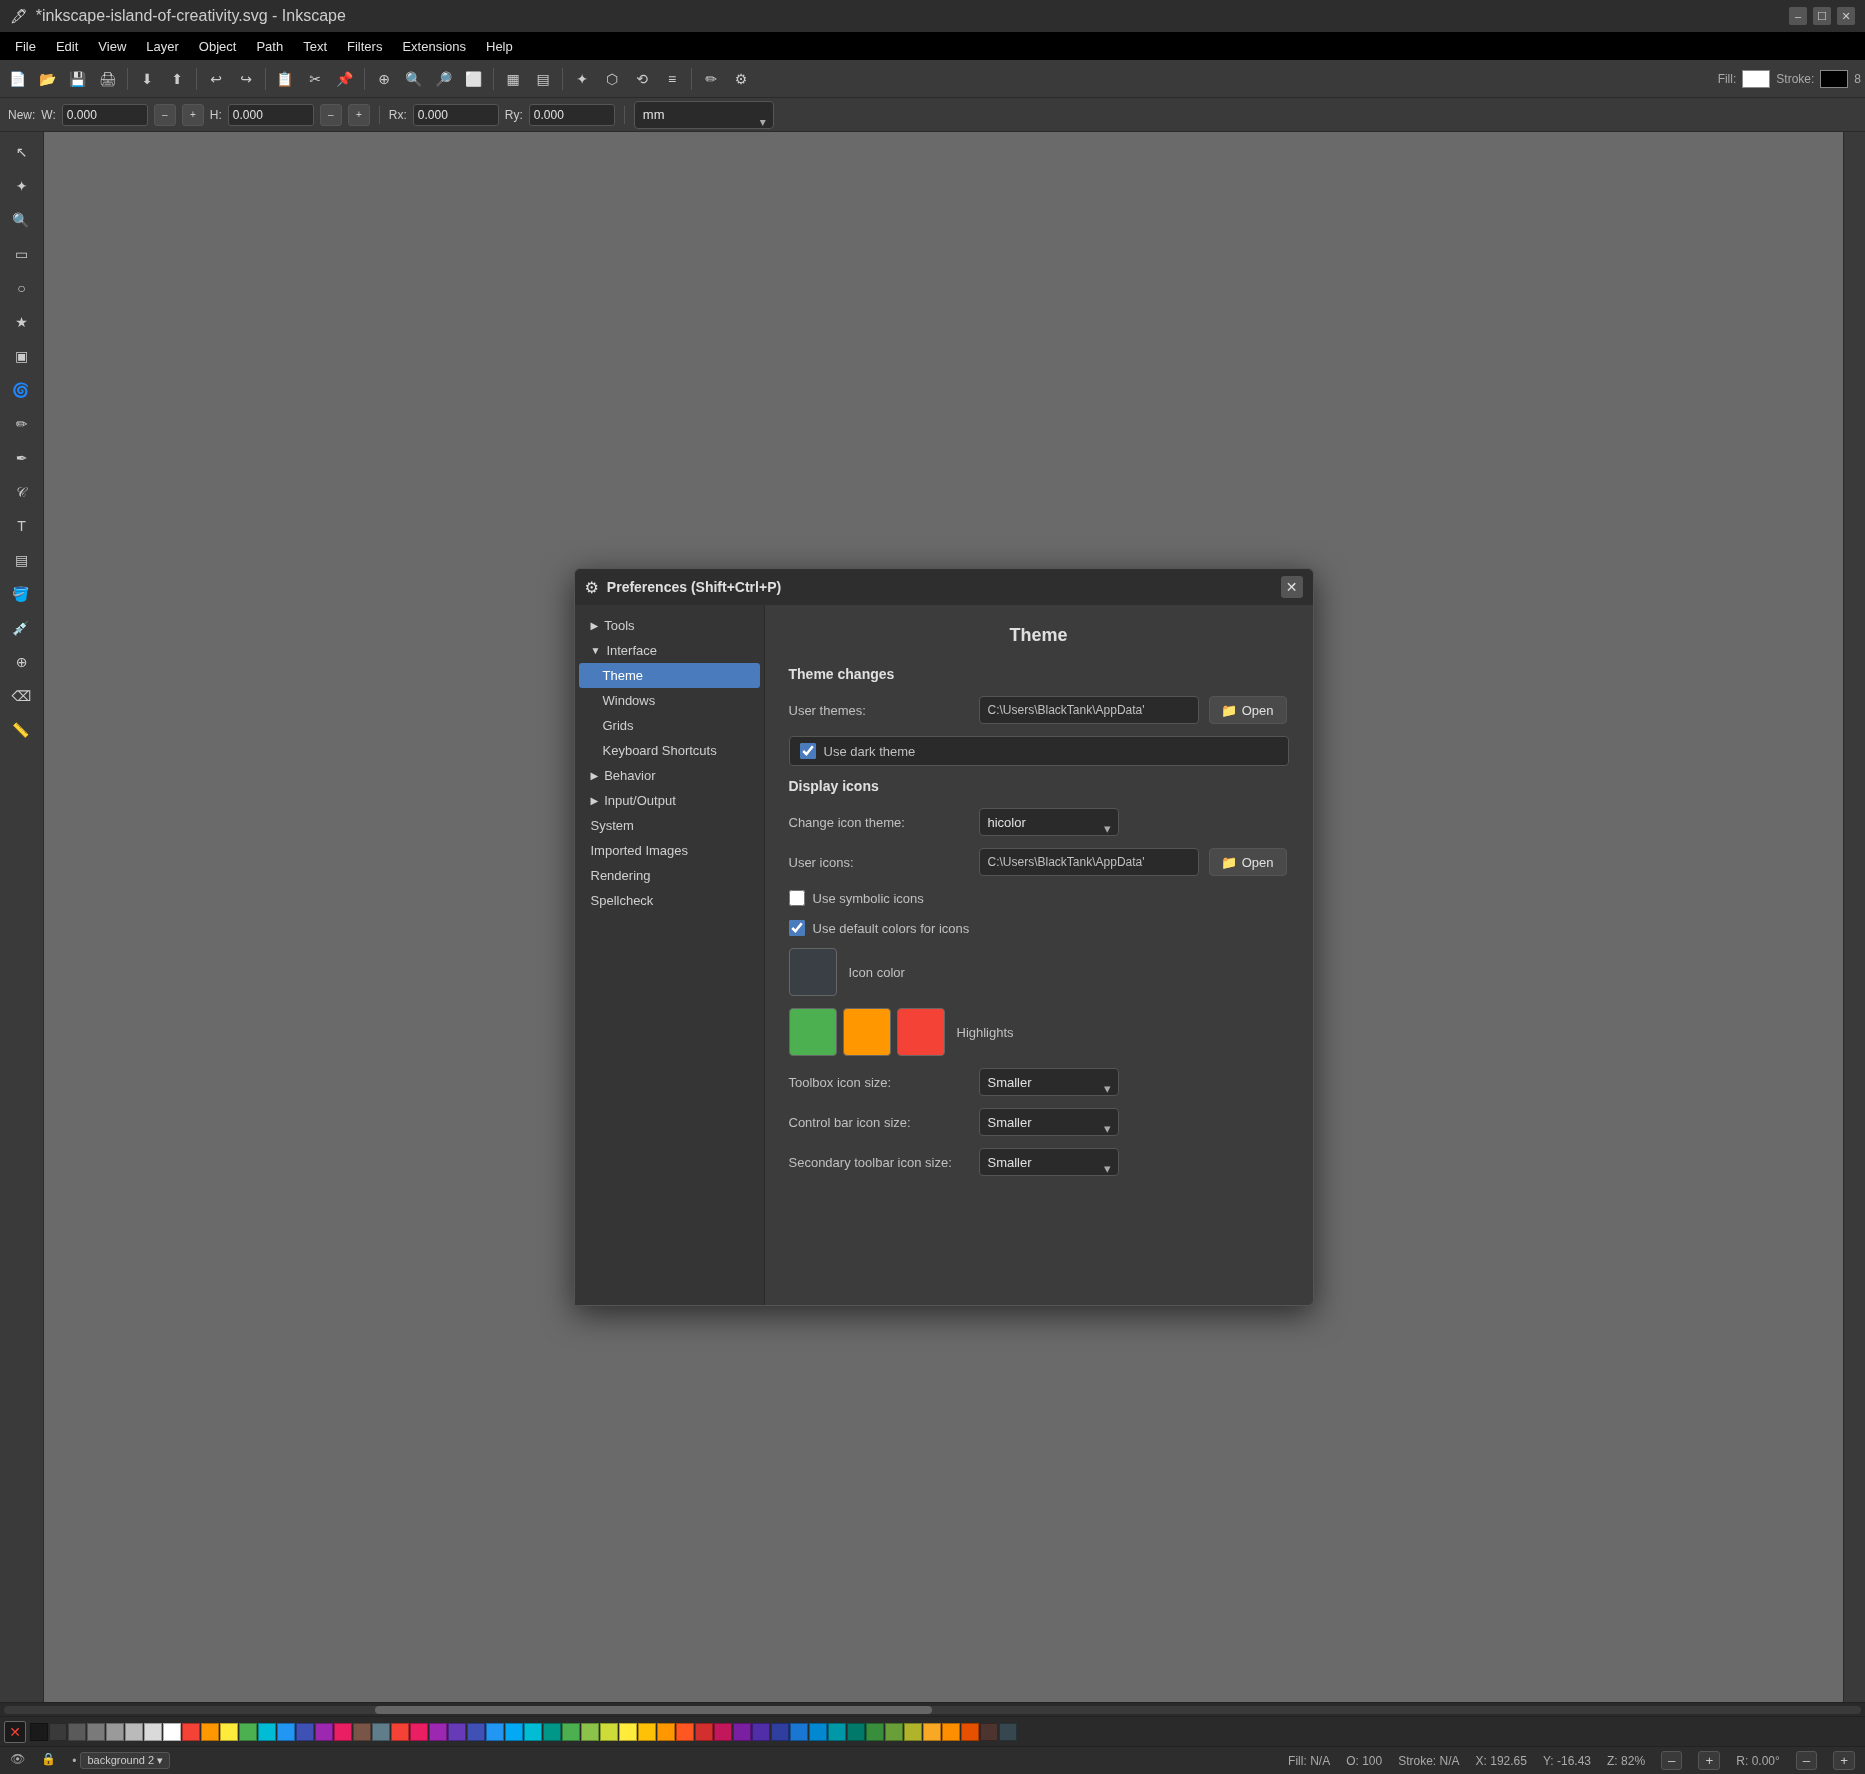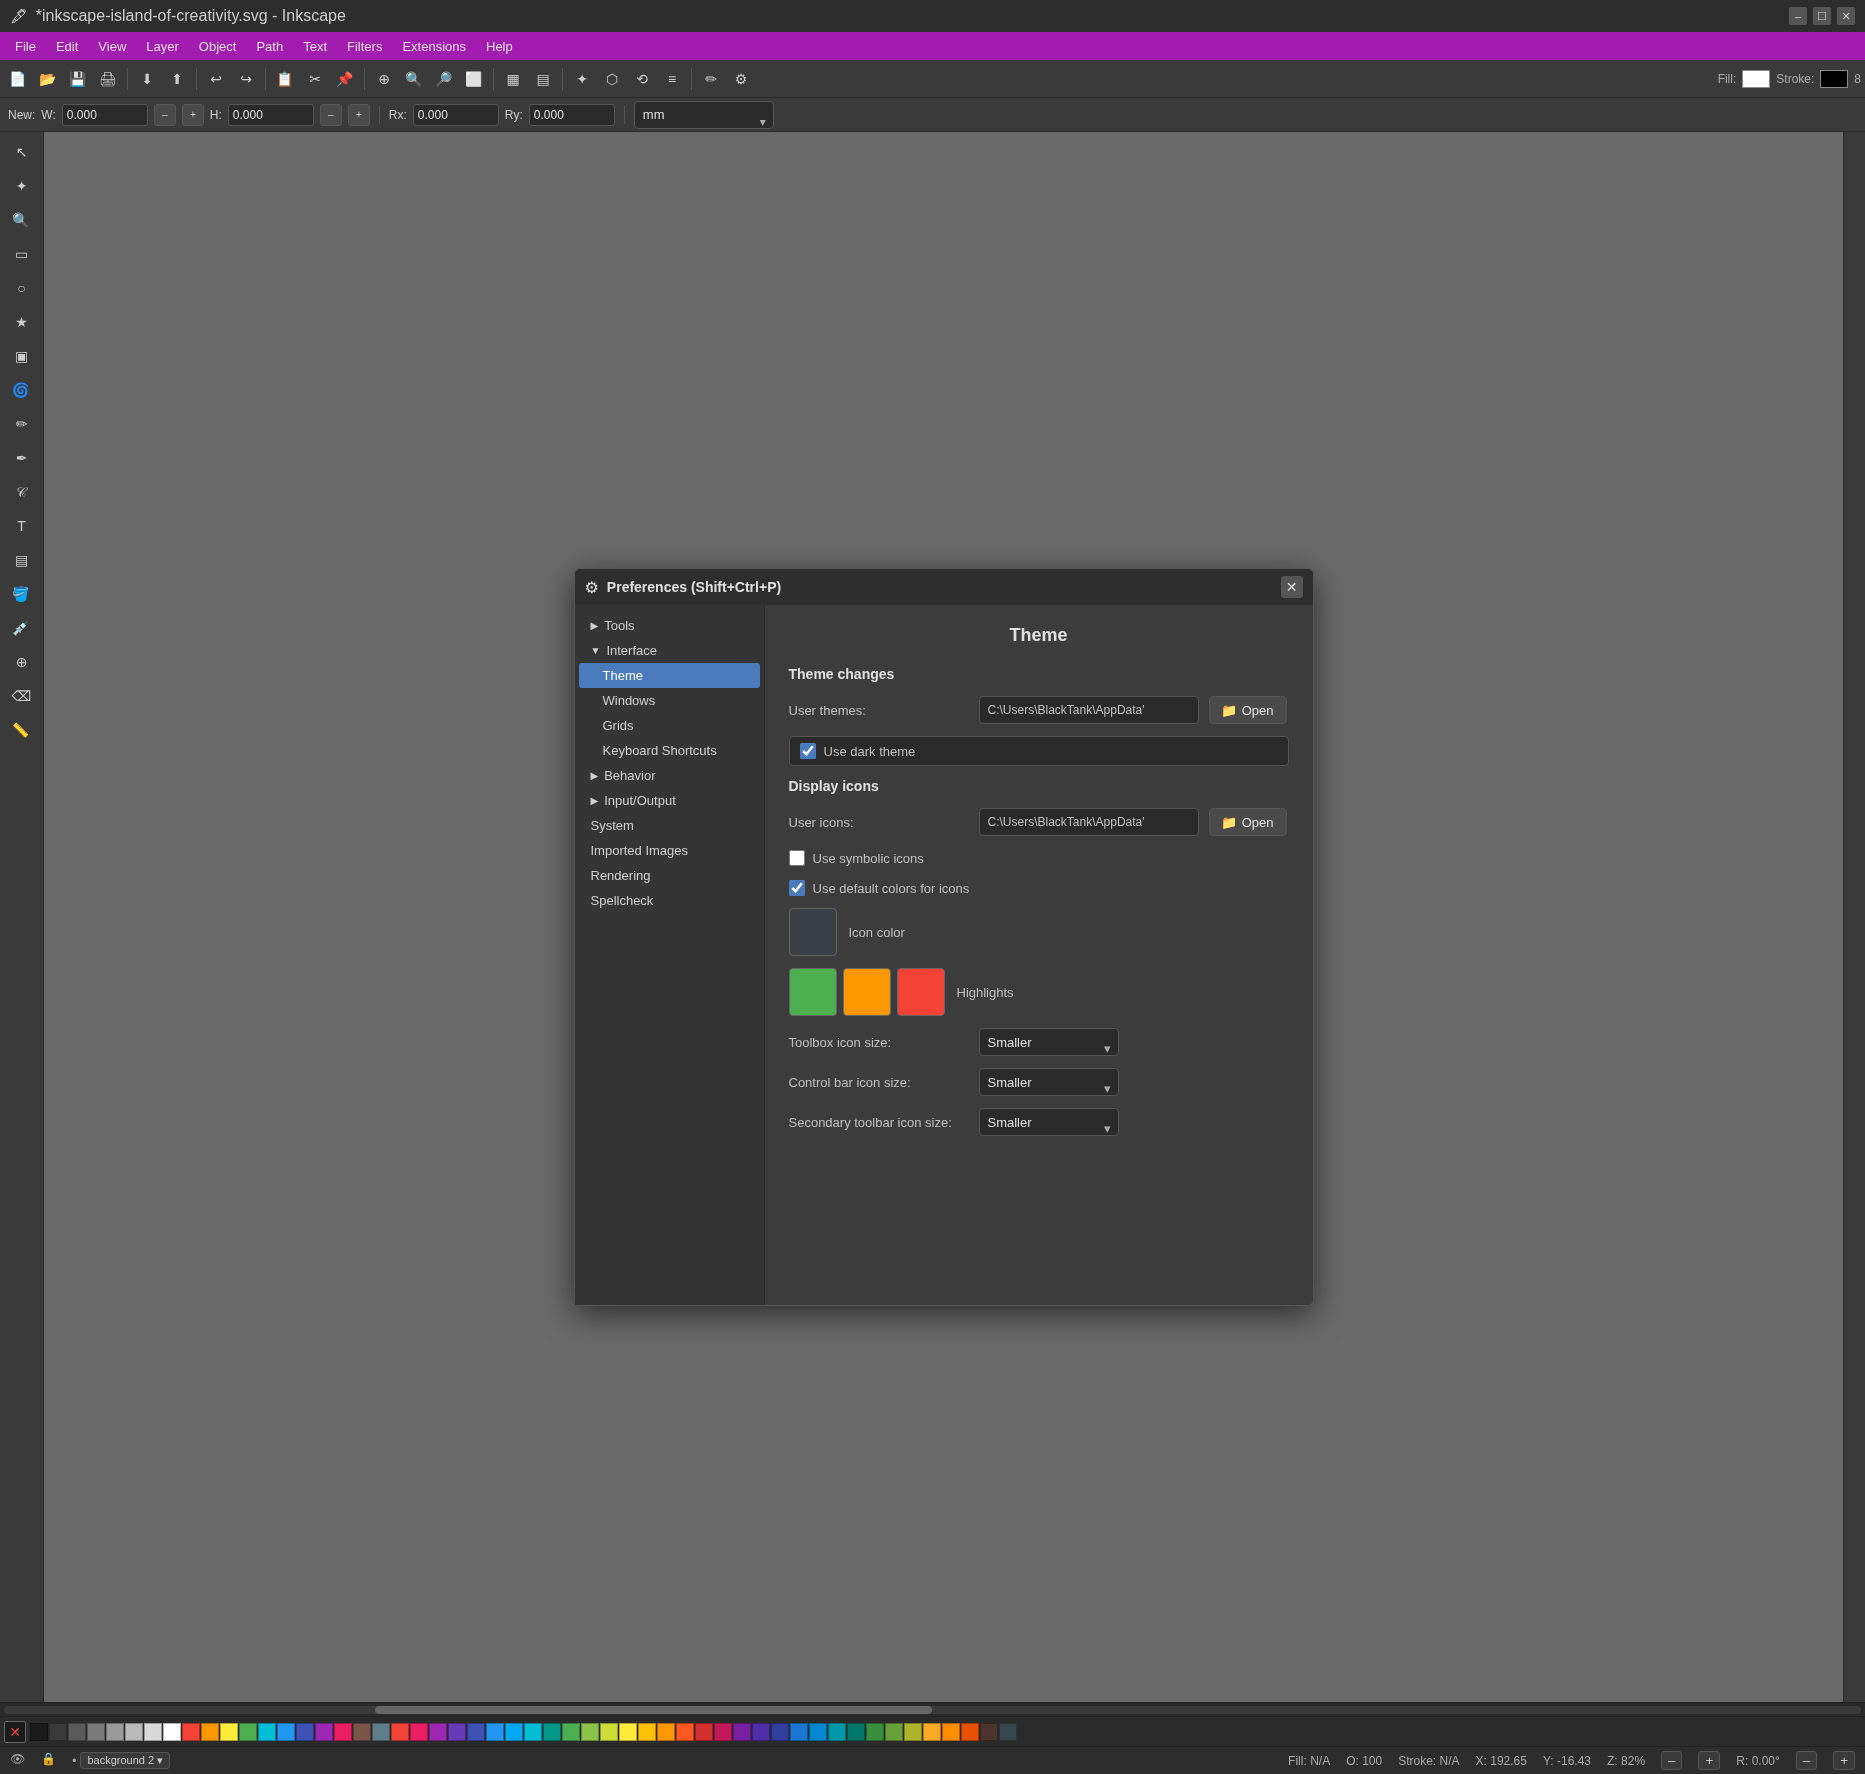--- a/index.html
+++ b/index.html
@@ -33,21 +33,21 @@
       border-radius: 2px;
       color: #ccc;
       font-size: 11px;
       cursor: pointer;
       display: flex; align-items: center; justify-content: center;
     }
 
     
     .menu-bar {
       height: 28px;
-      background: #a21caf;
+      background: #000000;
       display: flex;
       align-items: center;
       padding: 0 5px;
     }
     .menu-item {
       padding: 3px 10px;
       font-size: 13px;
       color: #e0e0e0;
       cursor: pointer;
       border-radius: 3px;
@@ -641,20 +641,28 @@
                 </button>
               </div>
 
               <div class="checkbox-highlighted checkbox-row">
                 <input type="checkbox" id="dark-theme" checked="" style="">
                 <label for="dark-theme" class="checkbox-label">Use dark theme</label>
               </div>
 
               <div class="section-title">Display icons</div>
 
+              <div class="form-row">
+                <span class="form-label">Change icon theme:</span>
+                <div class="styled-select">
+                  <select>
+                    <option>hicolor</option>
+                  </select>
+                </div>
+              </div>
 
               <div class="form-row">
                 <span class="form-label">User icons:</span>
                 <input type="text" class="form-control-input" value="C:\Users\BlackTank\AppData'" style="">
                 <button class="open-btn">
                   <span>📁</span>
                   <span>Open</span>
                 </button>
               </div>
 

